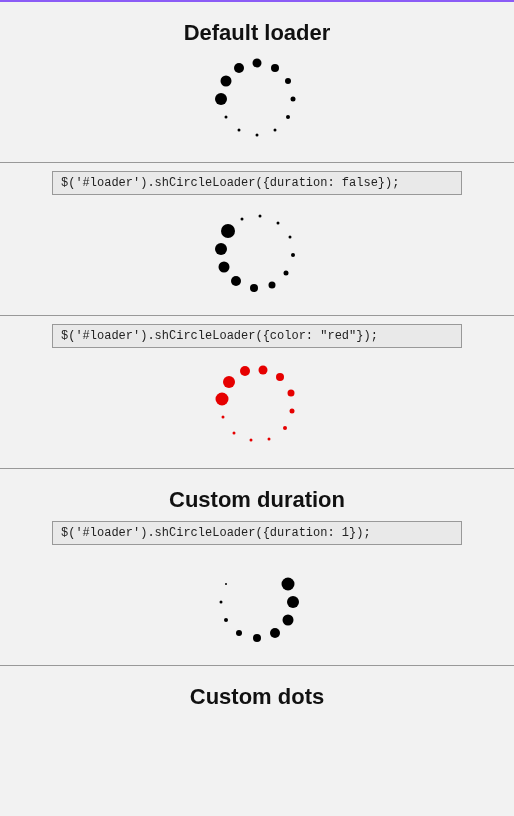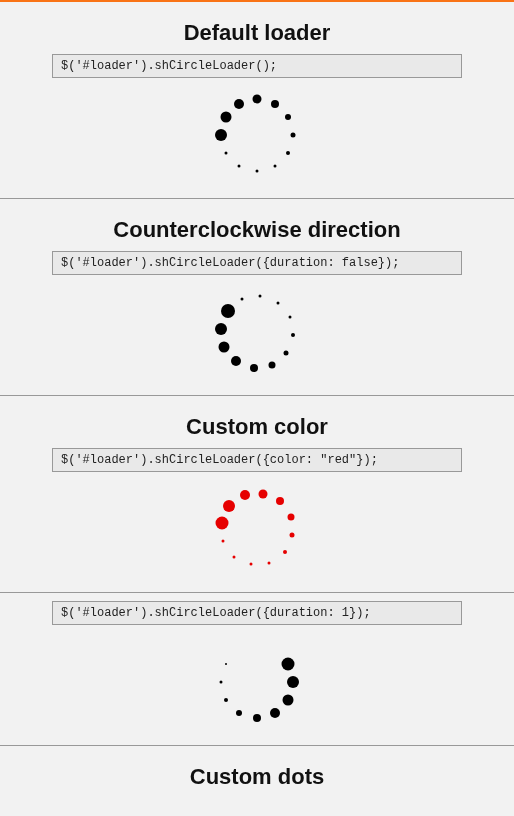--- a/index.html
+++ b/index.html
@@ -8,21 +8,21 @@
     background: #f2f2f2;
     font-family: "Segoe UI", Arial, sans-serif;
     width: 514px;
   }
   .section {
     border-top: 1px solid #999;
     padding: 8px 0 18px 0;
     text-align: center;
   }
   .section:first-child {
-    border-top: 2px solid #f97316;
+    border-top: 2px solid #8b5cf6;
   }
   .section h2 {
     font-size: 22px;
     font-weight: 700;
     margin: 10px 0 8px 0;
     color: #111;
   }
   .codebox {
     margin: 0 auto 12px auto;
     width: 410px;
@@ -48,73 +48,71 @@
     transform: translate(-50%, -50%);
   }
   .loader-red .dot { background: #e60000; }
 </style>
 </head>
 <body>
 
 <div id="sections-root">
     <div class="section">
       <h2>Default loader</h2>
-      <div class="codebox">$('#loader').shCircleLoader();</div>
       <div class="loader-wrap">
         <div class="dot" style="left: 9px; top: 45px; width: 12px; height: 12px;"></div>
         <div class="dot" style="left: 13.8231px; top: 27px; width: 11px; height: 11px;"></div>
         <div class="dot" style="left: 27px; top: 13.8231px; width: 10px; height: 10px;"></div>
         <div class="dot" style="left: 45px; top: 9px; width: 9px; height: 9px;"></div>
         <div class="dot" style="left: 63px; top: 13.8231px; width: 8px; height: 8px;"></div>
         <div class="dot" style="left: 76.1769px; top: 27px; width: 6px; height: 6px;"></div>
         <div class="dot" style="left: 81px; top: 45px; width: 5px; height: 5px;"></div>
         <div class="dot" style="left: 76.1769px; top: 63px; width: 4px; height: 4px;"></div>
         <div class="dot" style="left: 63px; top: 76.1769px; width: 3px; height: 3px;"></div>
         <div class="dot" style="left: 45px; top: 81px; width: 3px; height: 3px;"></div>
         <div class="dot" style="left: 27px; top: 76.1769px; width: 3px; height: 3px;"></div>
         <div class="dot" style="left: 13.8231px; top: 63px; width: 3px; height: 3px;"></div>
       </div>
     </div>
     <div class="section">
-      <h2>Counterclockwise direction</h2>
       <div class="codebox">$('#loader').shCircleLoader({duration: false});</div>
       <div class="loader-wrap">
         <div class="dot" style="left: 15.5105px; top: 24.3512px; width: 14px; height: 14px;"></div>
         <div class="dot" style="left: 9.13699px; top: 41.8624px; width: 12px; height: 12px;"></div>
         <div class="dot" style="left: 12.3729px; top: 60.2143px; width: 11px; height: 11px;"></div>
         <div class="dot" style="left: 24.3512px; top: 74.4895px; width: 10px; height: 10px;"></div>
         <div class="dot" style="left: 41.8624px; top: 80.863px; width: 8px; height: 8px;"></div>
         <div class="dot" style="left: 60.2143px; top: 77.6271px; width: 7px; height: 7px;"></div>
         <div class="dot" style="left: 74.4895px; top: 65.6488px; width: 5px; height: 5px;"></div>
         <div class="dot" style="left: 80.863px; top: 48.1376px; width: 4px; height: 4px;"></div>
         <div class="dot" style="left: 77.6271px; top: 29.7857px; width: 3px; height: 3px;"></div>
         <div class="dot" style="left: 65.6488px; top: 15.5105px; width: 3px; height: 3px;"></div>
         <div class="dot" style="left: 48.1376px; top: 9.13699px; width: 3px; height: 3px;"></div>
         <div class="dot" style="left: 29.7857px; top: 12.3729px; width: 3px; height: 3px;"></div>
       </div>
     </div>
     <div class="section">
-      <h2>Custom color</h2>
       <div class="codebox">$('#loader').shCircleLoader({color: "red"});</div>
       <div class="loader-wrap loader-red">
         <div class="dot" style="left: 9.54692px; top: 38.7487px; width: 13px; height: 13px;"></div>
         <div class="dot" style="left: 17.4224px; top: 21.8596px; width: 12px; height: 12px;"></div>
         <div class="dot" style="left: 32.6873px; top: 11.1711px; width: 10px; height: 10px;"></div>
         <div class="dot" style="left: 51.2513px; top: 9.54692px; width: 9px; height: 9px;"></div>
         <div class="dot" style="left: 68.1404px; top: 17.4224px; width: 8px; height: 8px;"></div>
         <div class="dot" style="left: 78.8289px; top: 32.6873px; width: 7px; height: 7px;"></div>
         <div class="dot" style="left: 80.4531px; top: 51.2513px; width: 5px; height: 5px;"></div>
         <div class="dot" style="left: 72.5776px; top: 68.1404px; width: 4px; height: 4px;"></div>
         <div class="dot" style="left: 57.3127px; top: 78.8289px; width: 3px; height: 3px;"></div>
         <div class="dot" style="left: 38.7487px; top: 80.4531px; width: 3px; height: 3px;"></div>
         <div class="dot" style="left: 21.8596px; top: 72.5776px; width: 3px; height: 3px;"></div>
         <div class="dot" style="left: 11.1711px; top: 57.3127px; width: 3px; height: 3px;"></div>
       </div>
     </div>
     <div class="section">
+      <h2>Custom duration</h2>
       <div class="codebox">$('#loader').shCircleLoader({duration: 1});</div>
       <div class="loader-wrap">
         <div class="dot" style="left: 76.1769px; top: 27px; width: 13px; height: 13px;"></div>
         <div class="dot" style="left: 81px; top: 45px; width: 12px; height: 12px;"></div>
         <div class="dot" style="left: 76.1769px; top: 63px; width: 11px; height: 11px;"></div>
         <div class="dot" style="left: 63px; top: 76.1769px; width: 10px; height: 10px;"></div>
         <div class="dot" style="left: 45px; top: 81px; width: 8px; height: 8px;"></div>
         <div class="dot" style="left: 27px; top: 76.1769px; width: 6px; height: 6px;"></div>
         <div class="dot" style="left: 13.8231px; top: 63px; width: 4px; height: 4px;"></div>
         <div class="dot" style="left: 9px; top: 45px; width: 3px; height: 3px;"></div>

